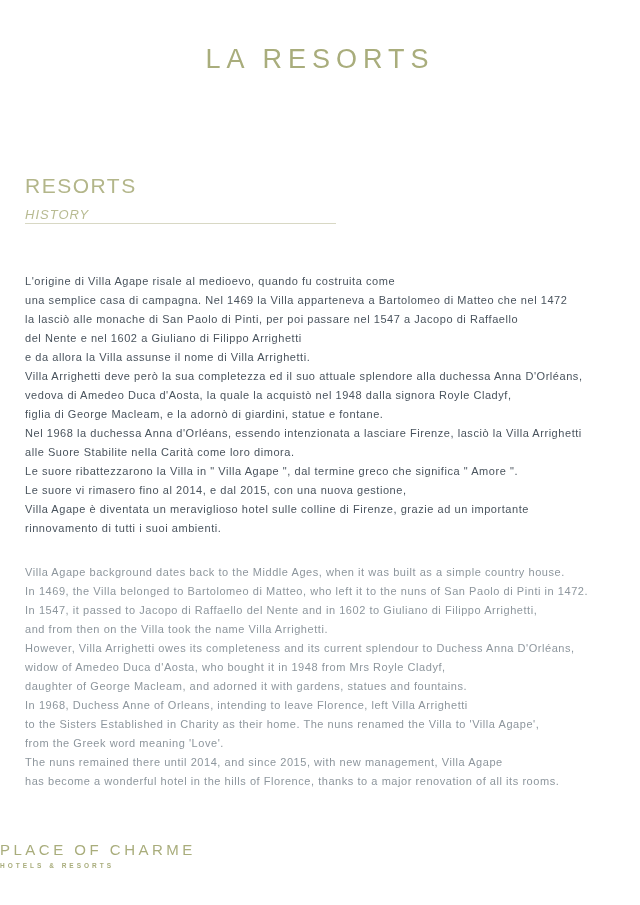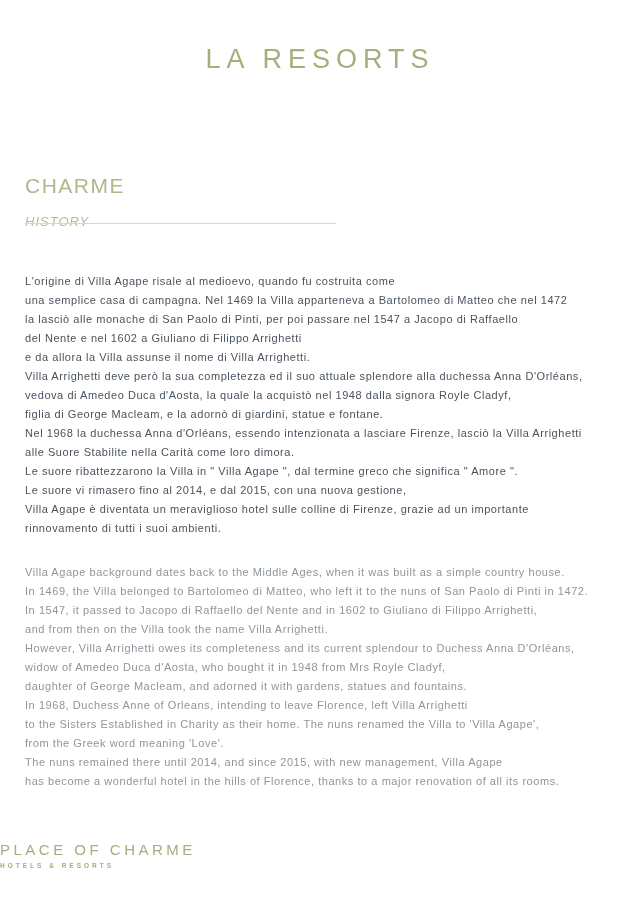--- a/index.html
+++ b/index.html
@@ -27,21 +27,21 @@
     position: absolute;
     top: 174px; left: 25px;
   }
   .section-heading-it {
     font-size: 21px;
     font-weight: 400;
     letter-spacing: 1.5px;
     color: #b3b68a;
   }
   .section-heading-en {
-    margin-top: 16px;
+    margin-top: 9px;
     font-size: 13px;
     font-style: italic;
     font-weight: 400;
     letter-spacing: 1px;
     color: #b8bb92;
   }
   .section-divider {
     position: absolute;
     top: 223px; left: 25px;
     width: 311px; height: 1px;
@@ -85,21 +85,21 @@
   }
 </style>
 </head>
 <body>
 
 <div class="page">
 
   <div class="brand-title">LA  RESORTS</div>
 
   <div class="section">
-    <div class="section-heading-it">CHARME</div>
+    <div class="section-heading-it">RESORTS</div>
     <div class="section-heading-en">HISTORY</div>
   </div>
 
   <div class="section-divider"></div>
 
   <div class="content">
     <p class="para para-it">L'origine di Villa Agape risale al medioevo, quando fu costruita come
 una semplice casa di campagna. Nel 1469 la Villa apparteneva a Bartolomeo di Matteo che nel 1472
 la lasciò alle monache di San Paolo di Pinti, per poi passare nel 1547 a Jacopo di Raffaello
 del Nente e nel 1602 a Giuliano di Filippo Arrighetti

